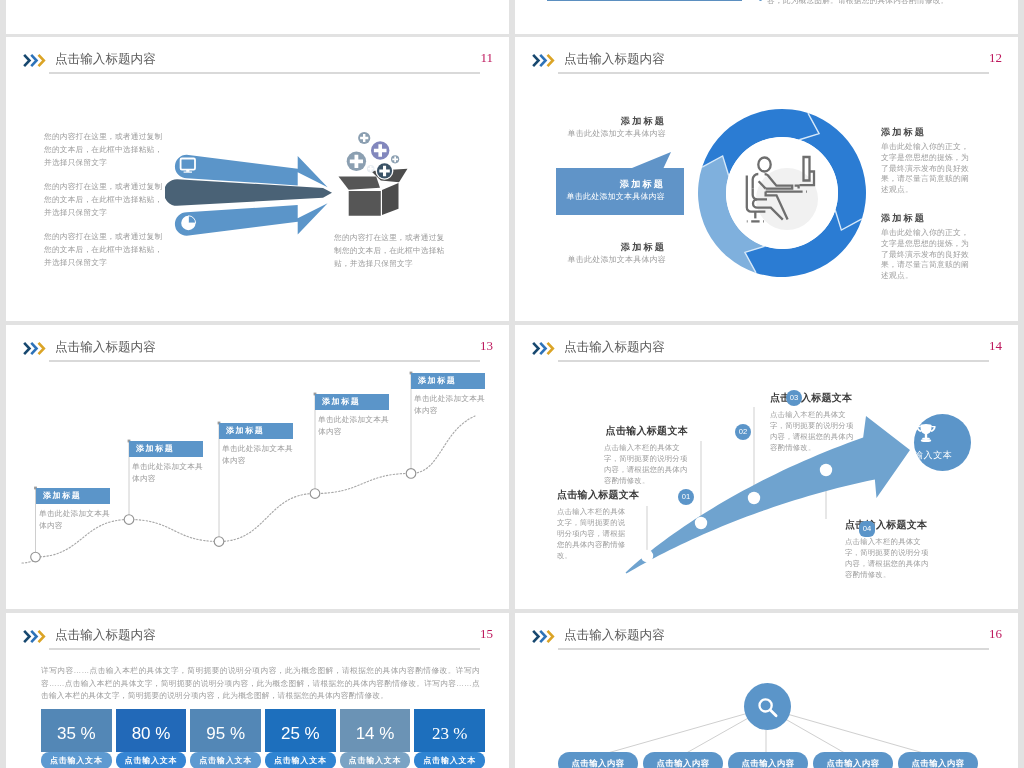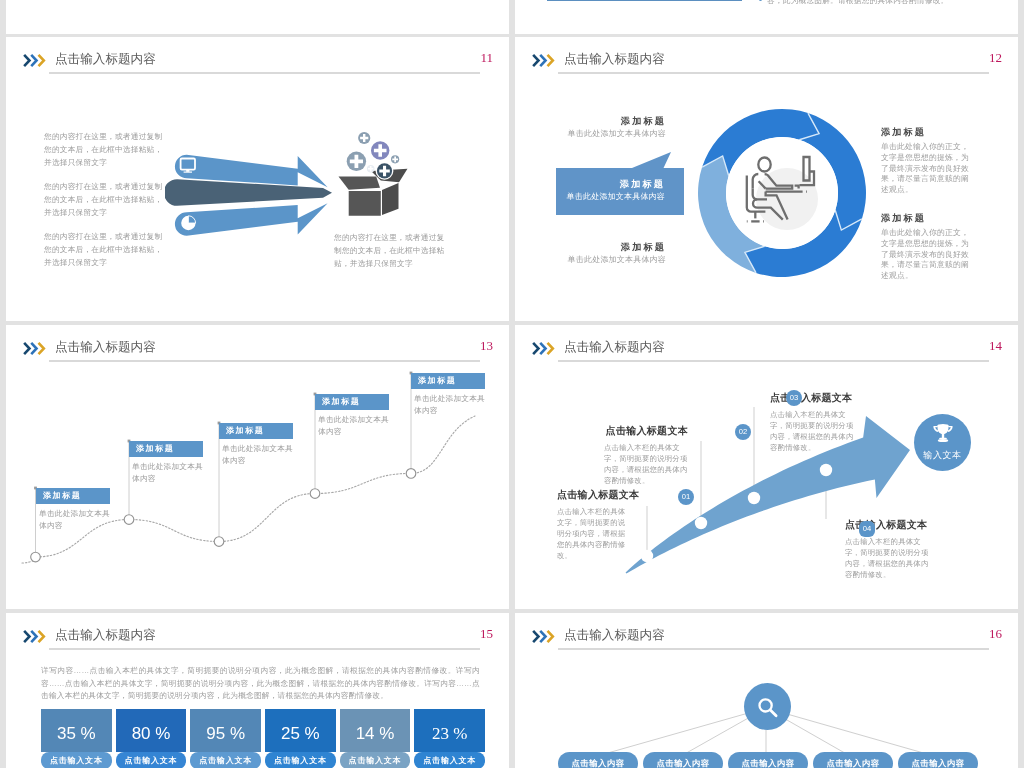--- a/index.html
+++ b/index.html
@@ -84,21 +84,21 @@
   .s14-s3{left:255px;top:66px;width:84px;}
   .s14-s4{left:330px;top:193px;width:84px;}
   .s14-n{position:absolute;width:16px;height:16px;border-radius:50%;background:#5b95c9;
          color:#ffffff;font-size:7.6px;line-height:16px;text-align:center;
          font-family:"Liberation Sans","DejaVu Sans",sans-serif;margin-left:40px;}
   .s14-n1{left:123px;top:164px;}
   .s14-n2{left:180px;top:99px;}
   .s14-n3{left:231px;top:65px;}
   .s14-n4{left:304px;top:196px;border-radius:6px;}
   .s14-end{position:absolute;left:399px;top:89px;width:57px;height:57px;border-radius:50%;
-           background:#5b95c9;text-align:center;}
+           background:#5b95c9;text-align:left;}
   .s14-end svg{margin-top:9px;}
   .s14-endt{color:#ffffff;font-size:9px;letter-spacing:0.6px;margin-top:0px;}
 
   
   .s15-p{position:absolute;left:35px;top:52px;width:439px;line-height:12.6px;text-align:justify;}
   .s15-bars{position:absolute;left:35px;top:96px;width:444px;height:60px;
             display:flex;gap:4px;text-align:right;}
   .s15-bar{flex:1;position:relative;}
   .s15-v{height:43px;display:flex;align-items:center;justify-content:center;padding-top:7px;box-sizing:border-box;
          color:#ffffff;font-size:17px;letter-spacing:0px;

